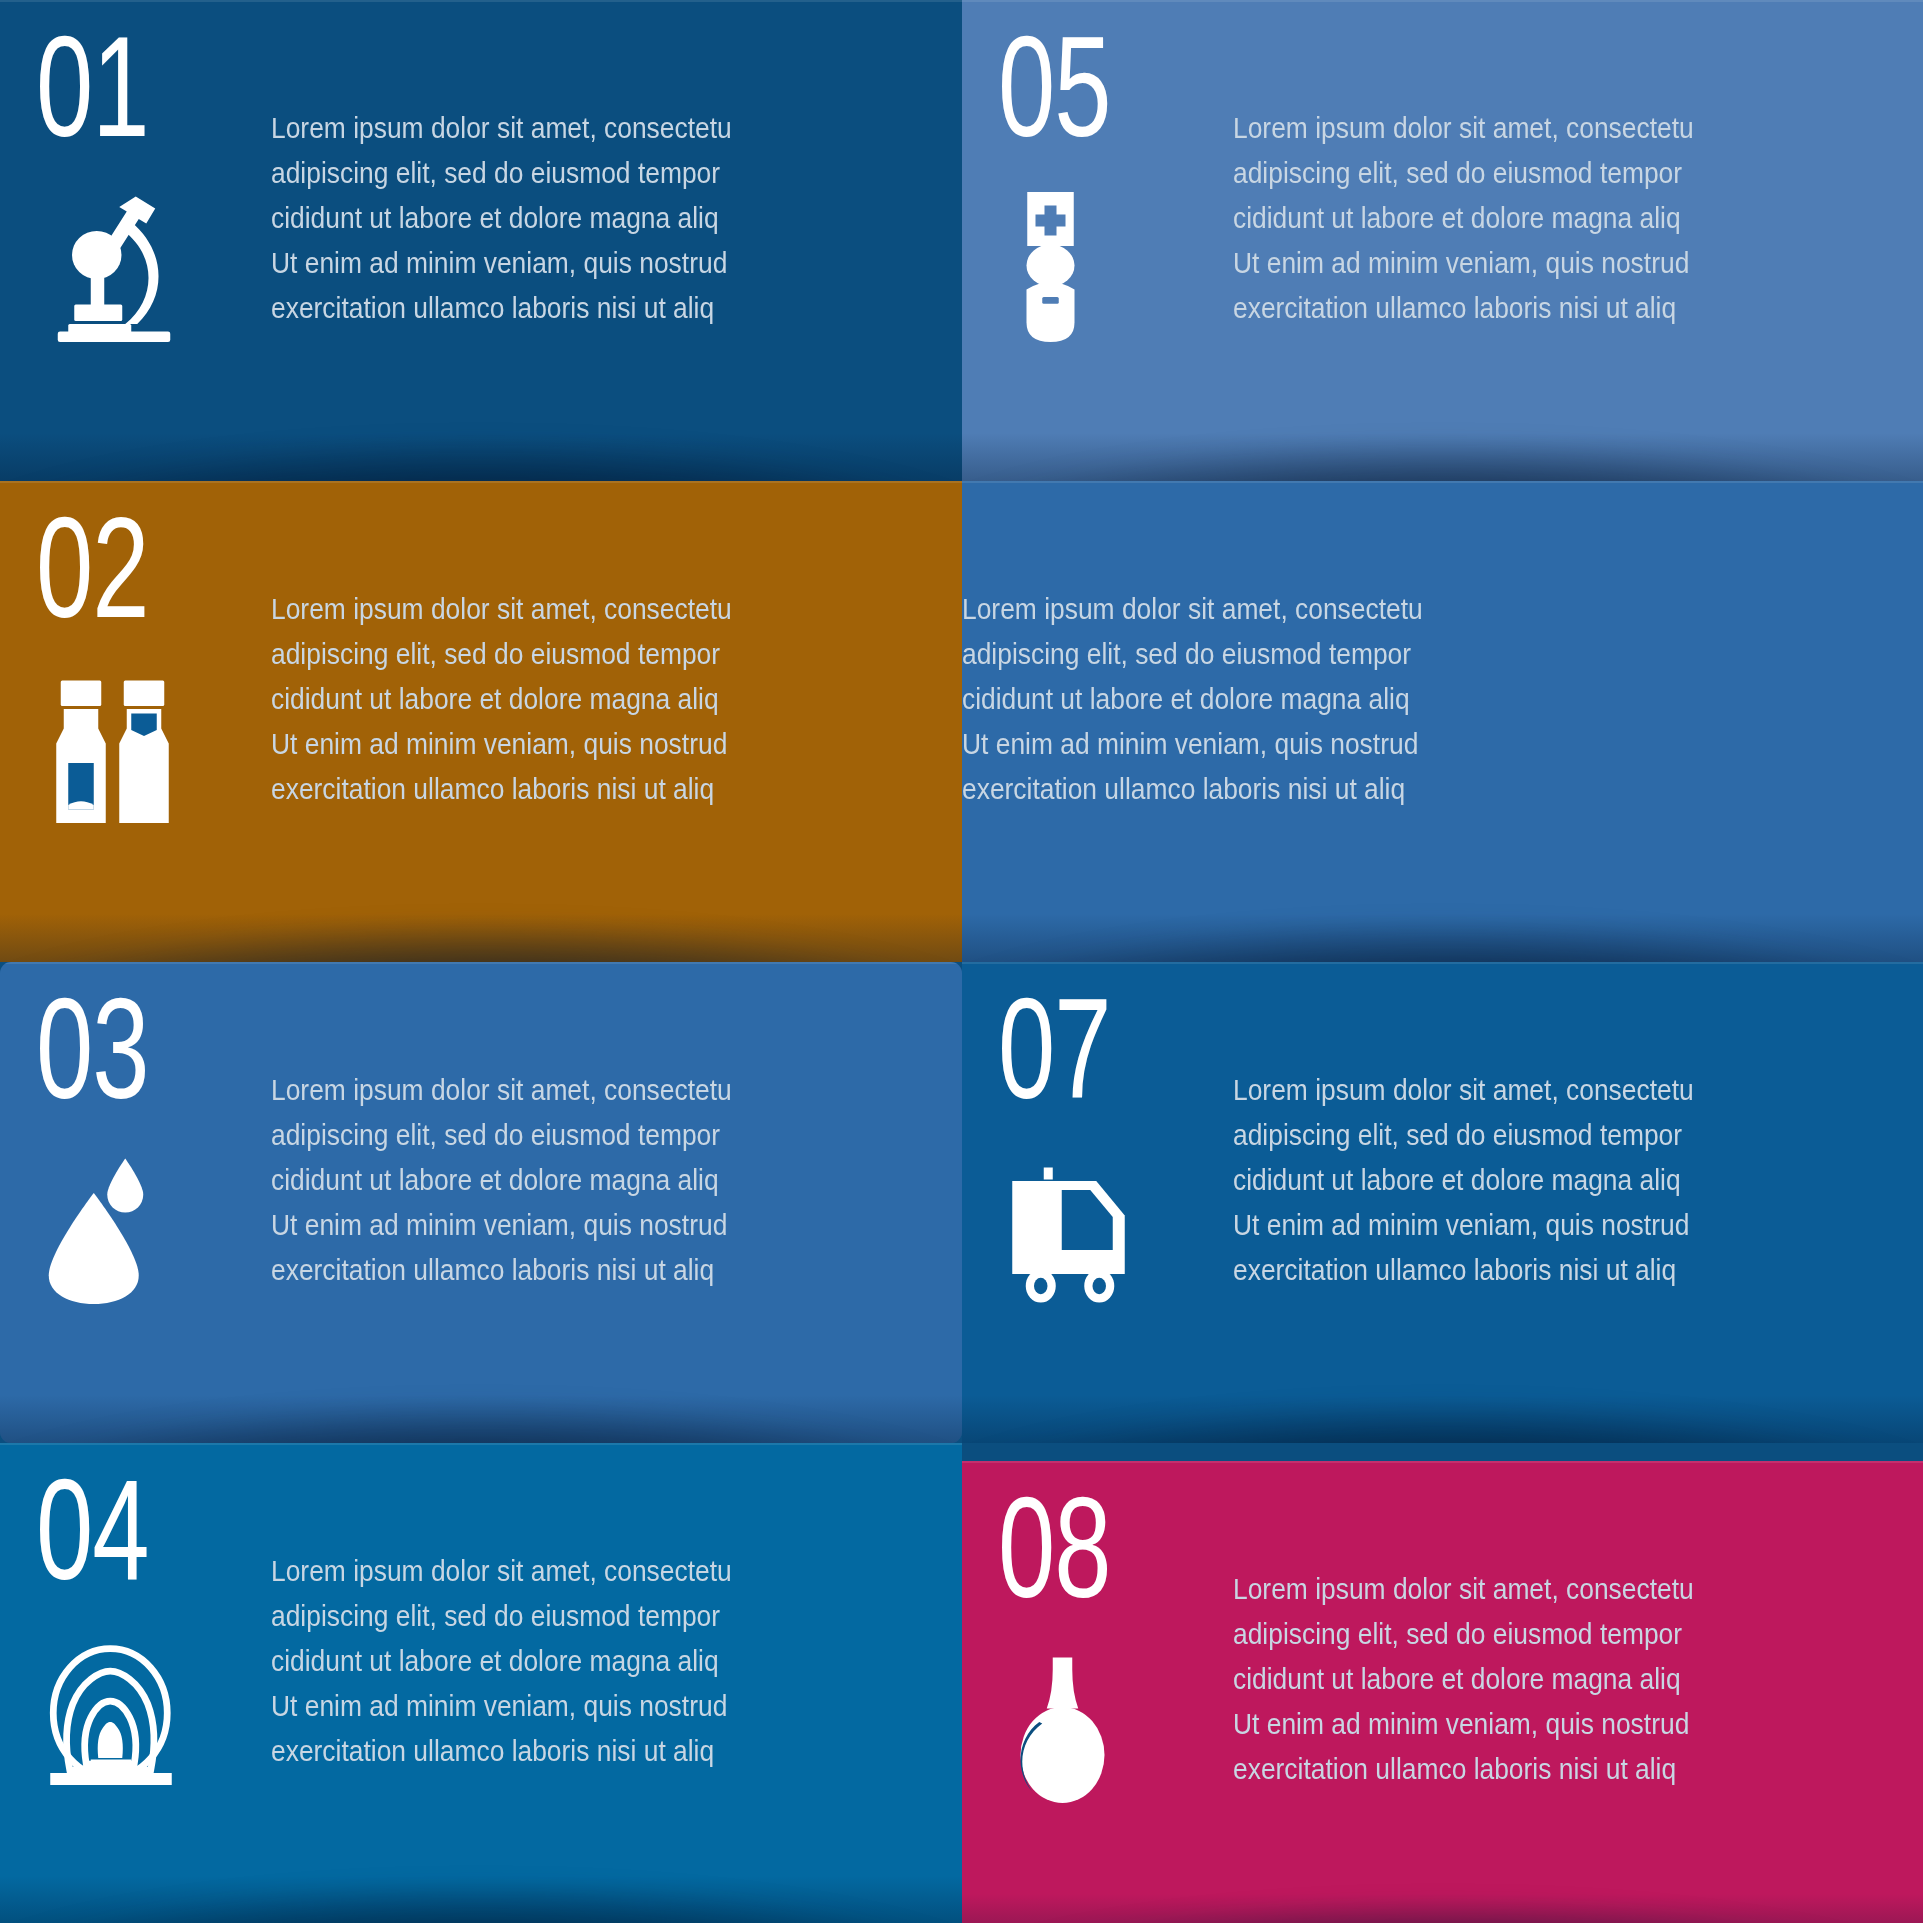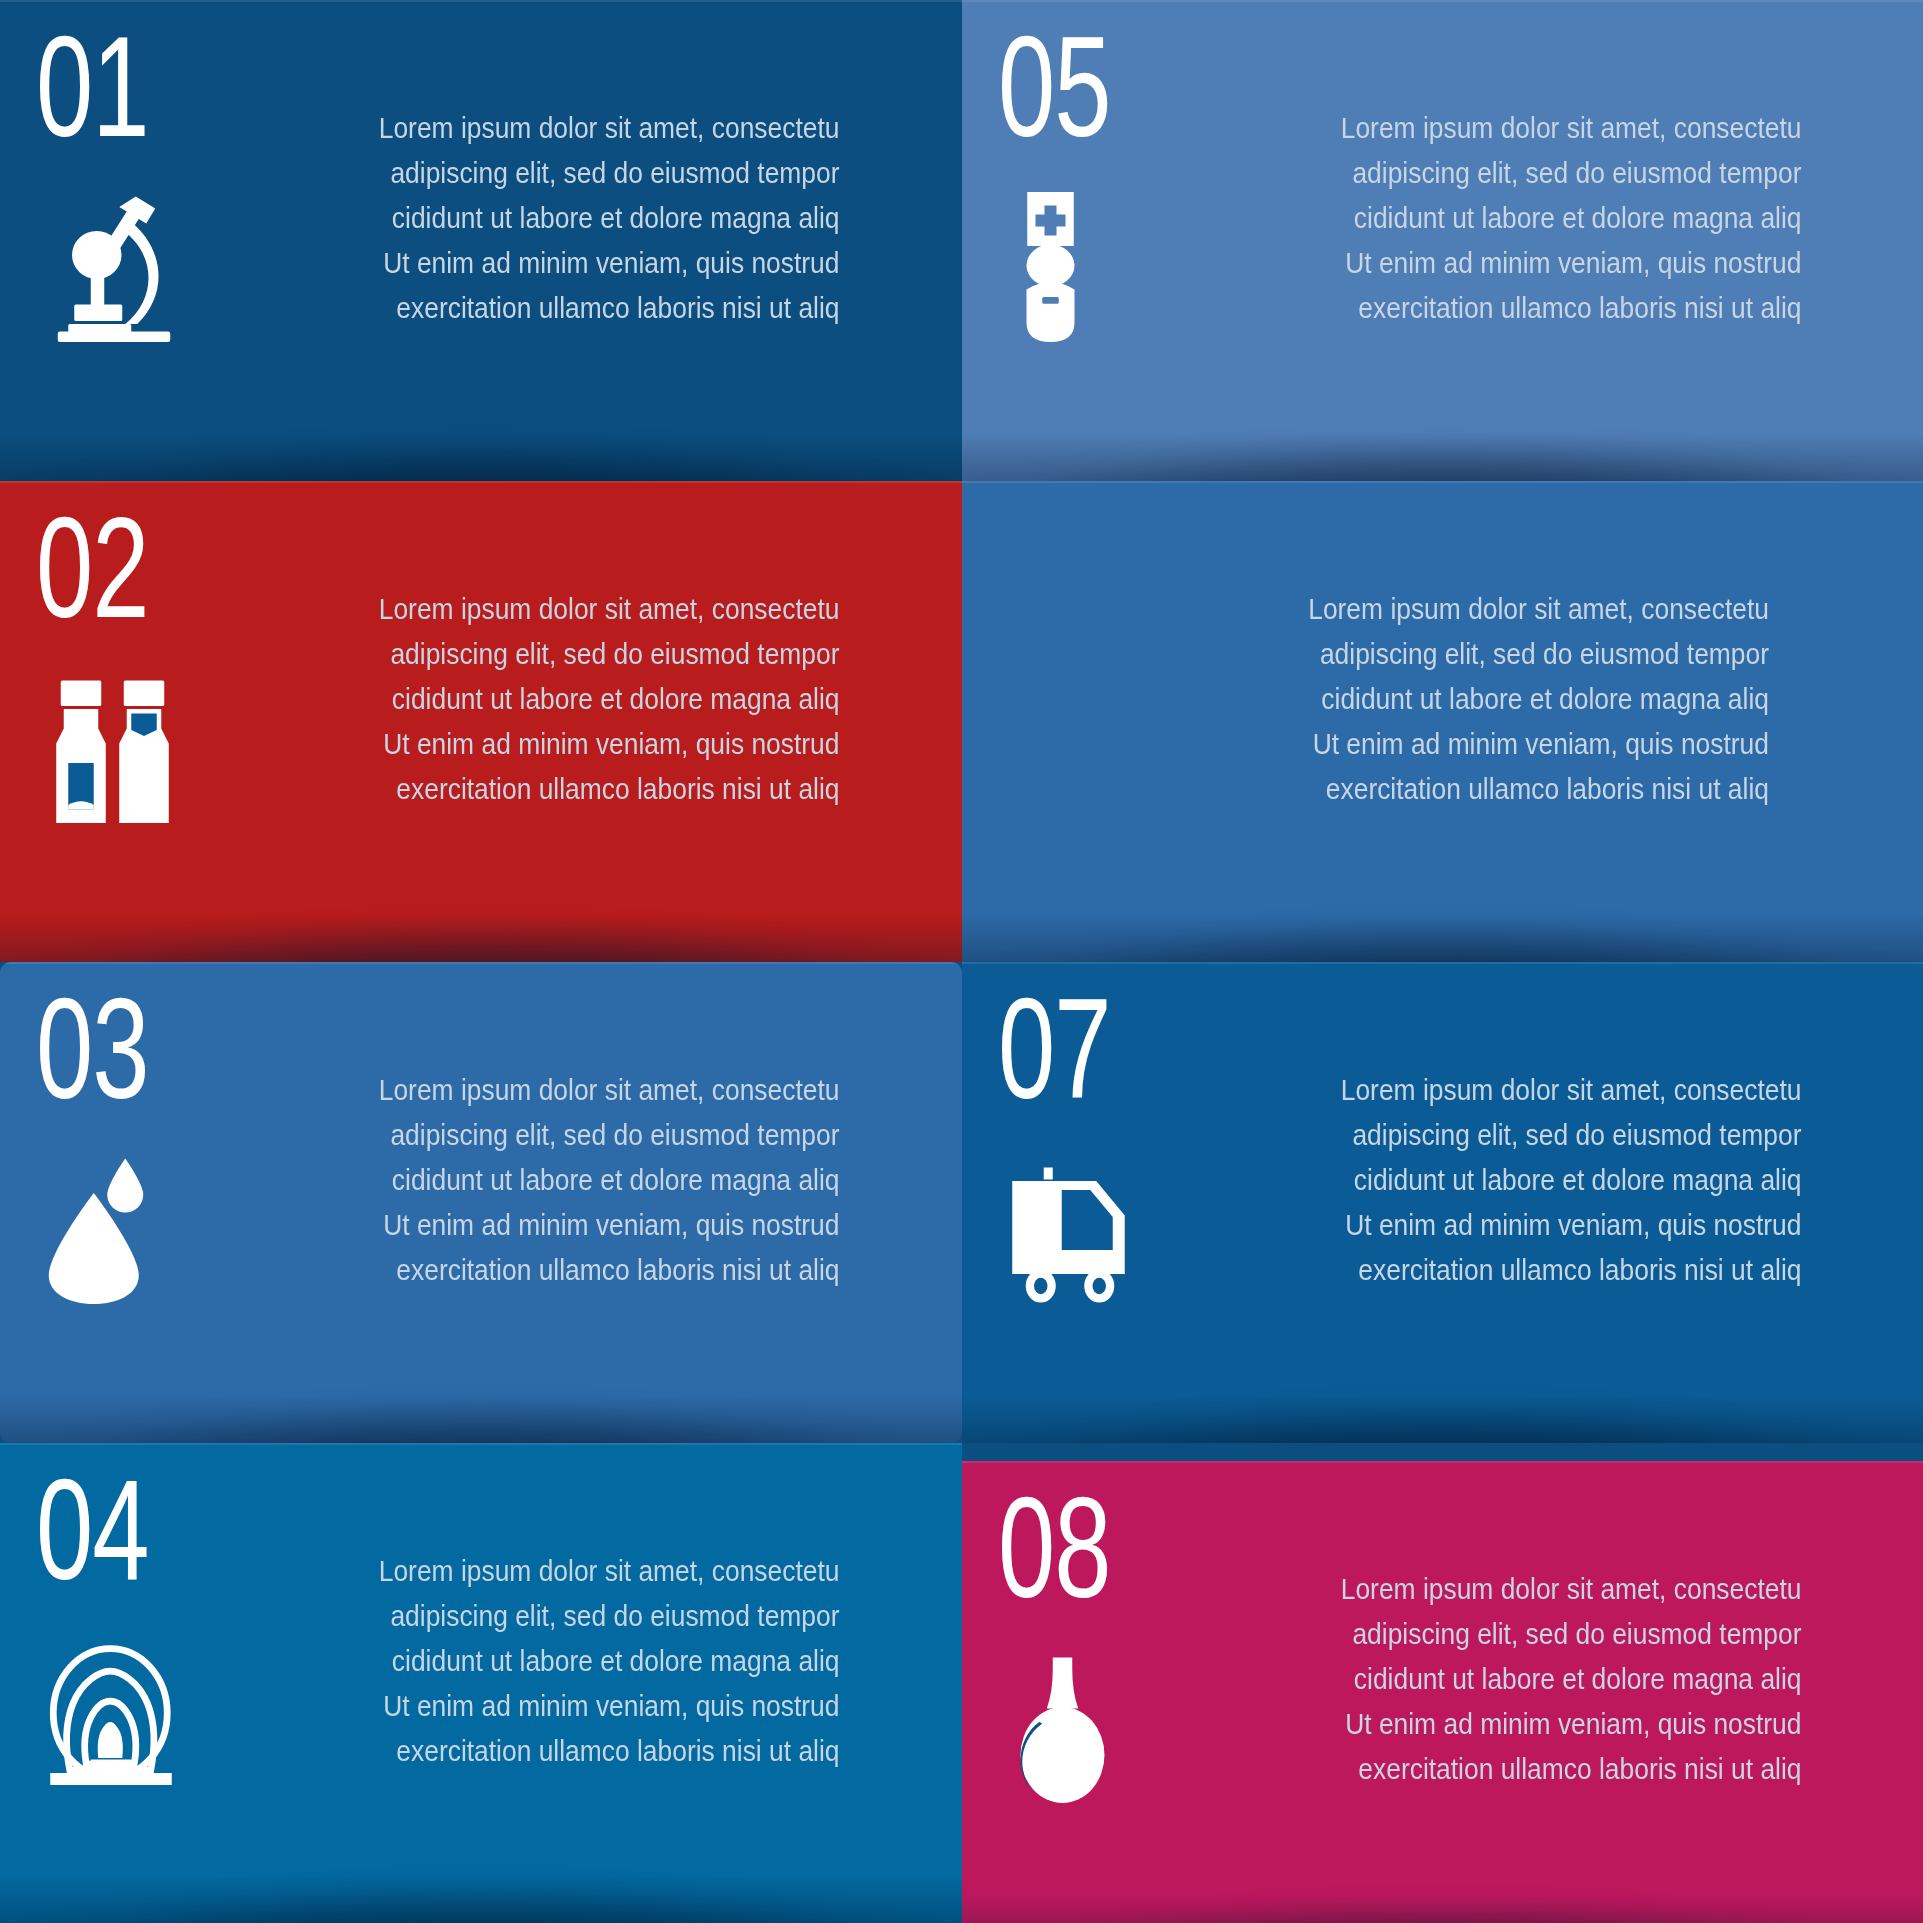--- a/index.html
+++ b/index.html
@@ -6,21 +6,20 @@
   html,body { width:1924px; height:1924px; overflow:hidden; background:#0b4e7f; }
   body { font-family:"Liberation Sans", sans-serif; }
 
   .board {
     position:relative;
     width:1789px; height:1924px;
     display:grid;
     grid-template-columns:962px 962px;
     grid-template-rows:481px 481px 481px 481px;
     grid-auto-flow:column;
-    text-align:right;
   }
 
   .panel {
     position:relative;
     width:962px; height:481px;
     overflow:hidden;
   }
 
   
   .panel .shadow {
@@ -133,21 +132,21 @@
 adipiscing elit, sed do eiusmod tempor
 cididunt ut labore et dolore magna aliq
 Ut enim ad minim veniam, quis nostrud
 exercitation ullamco laboris nisi ut aliq</div>
       </div>
     </div>
     <div class="shadow2"></div>
     <div class="shadow"></div>
   </div>
 
-  <div class="panel" style="background: #b91c1c;">
+  <div class="panel" style="background: #a16207;">
     <div class="topline"></div>
     <div class="inner">
       <div class="leftcol">
         <div class="num">02</div>
         <div class="iconwrap">
           <svg width="143" height="150" viewBox="0 0 190 200" fill="#ffffff" aria-hidden="true">
             <rect x="18" y="10" width="54" height="34" rx="2"></rect>
             <path d="M22 48 h46 v26 l10 20 v106 h-66 v-106 l10 -20z"></path>
             <rect x="28" y="120" width="34" height="62" fill="#0b5c96"></rect>
             <path d="M28 176 q17 -10 34 0 v6 h-34z" fill="#ffffff"></path>

